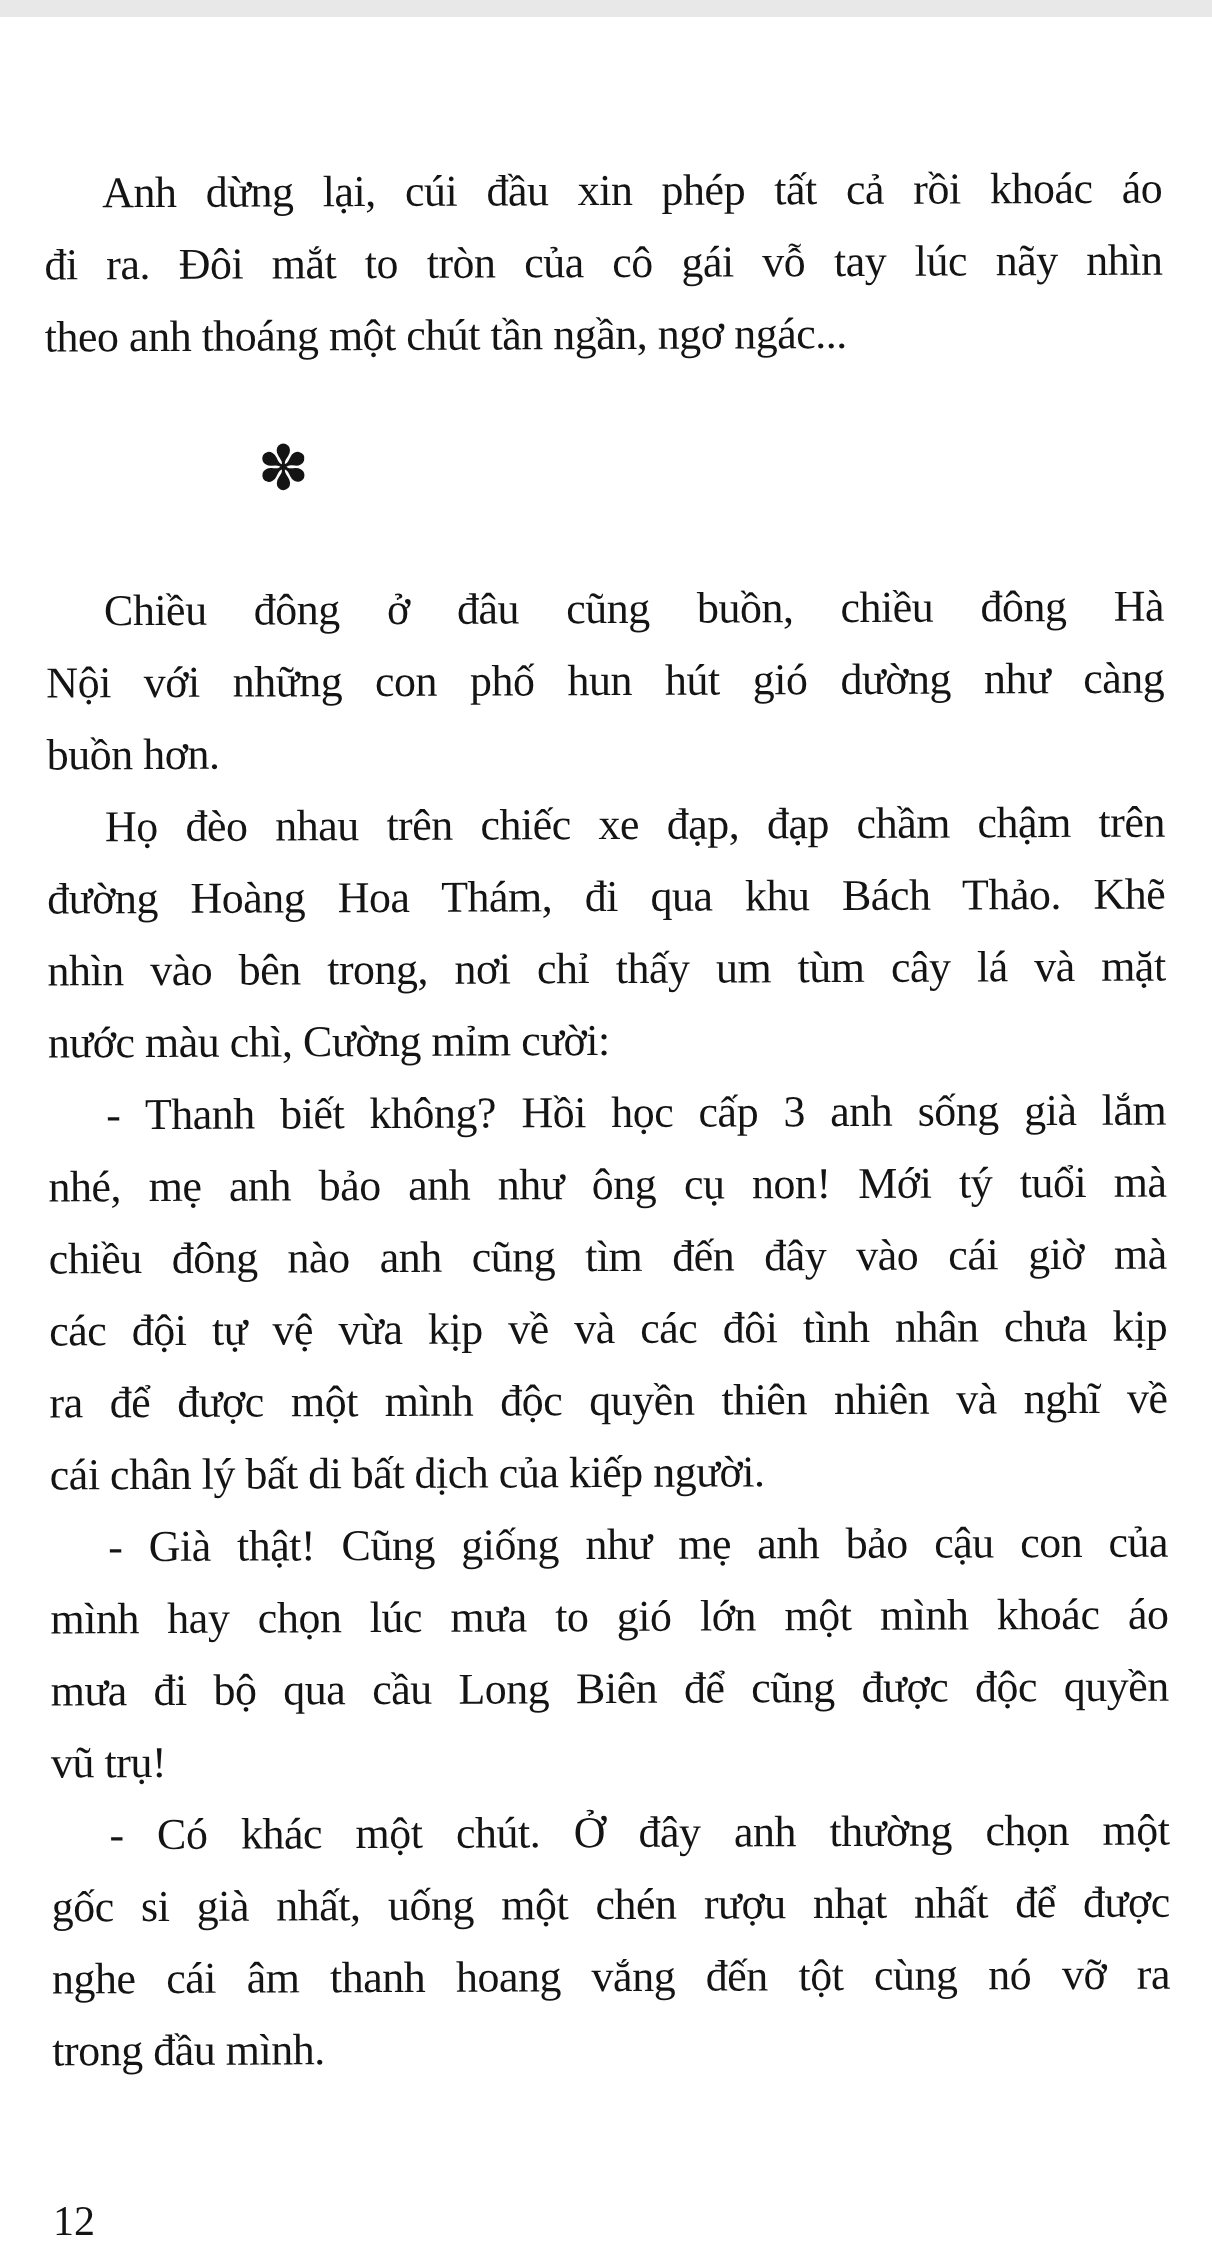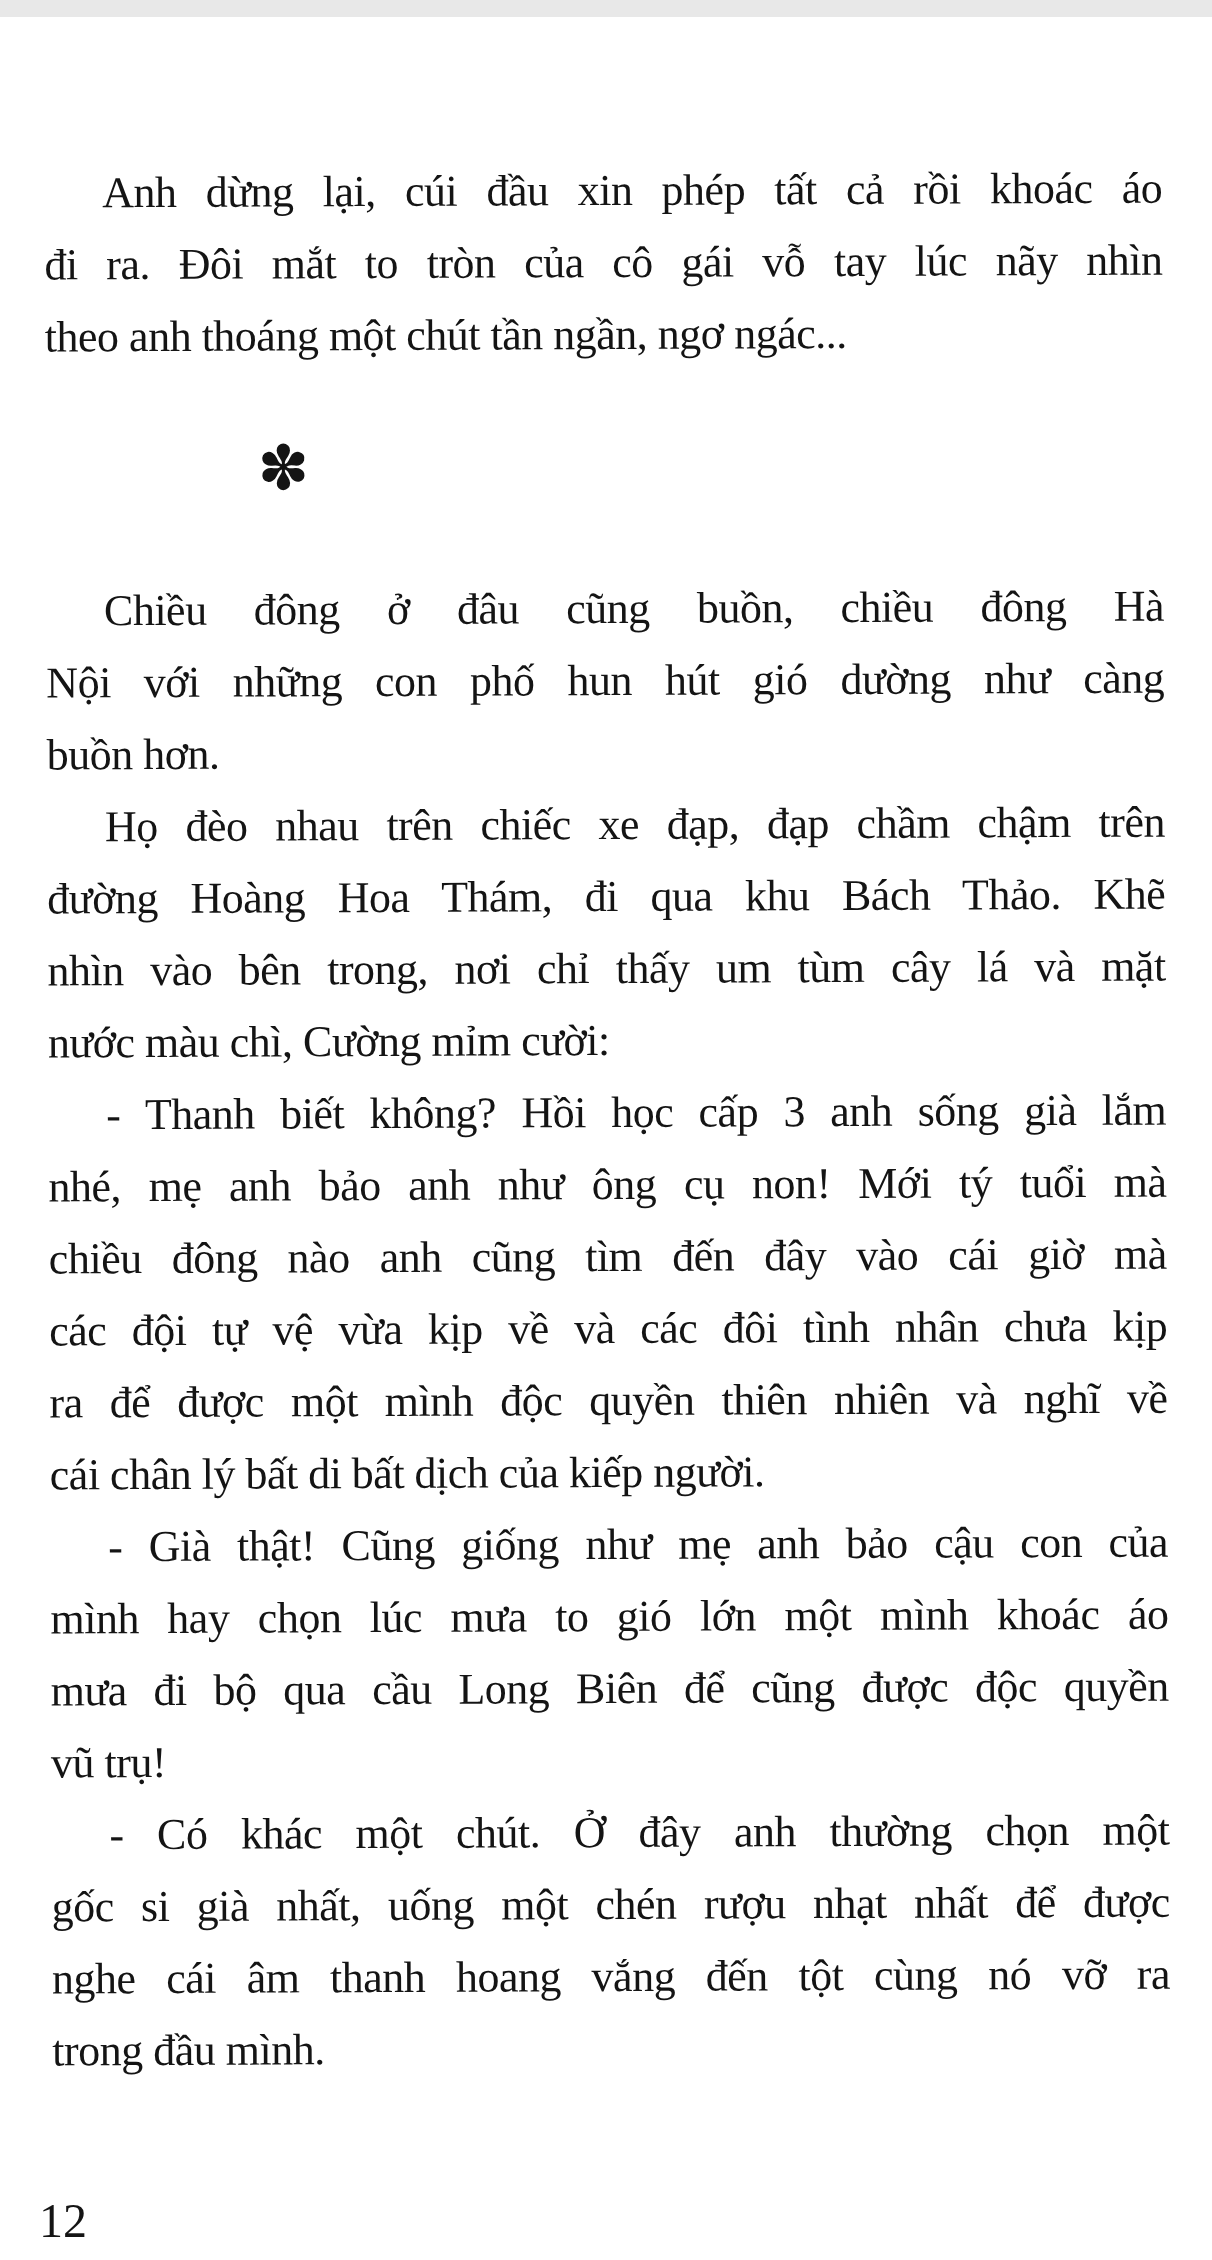--- a/index.html
+++ b/index.html
@@ -51,23 +51,23 @@
     padding-left: 212px;
     font-family: "DejaVu Sans", sans-serif;
     font-size: 62px;
     line-height: 72px;
     font-weight: bold;
     text-align: left;
     text-align-last: left;
   }
   .page-number {
     position: absolute;
-    left: 39px;
+    left: 53px;
     top: 2178px;
-    font-size: 48px;
+    font-size: 42px;
     line-height: 52px;
     color: #141414;
   }
 </style>
 </head>
 <body>
 
 <div class="page">
 
   <div class="text-block">

